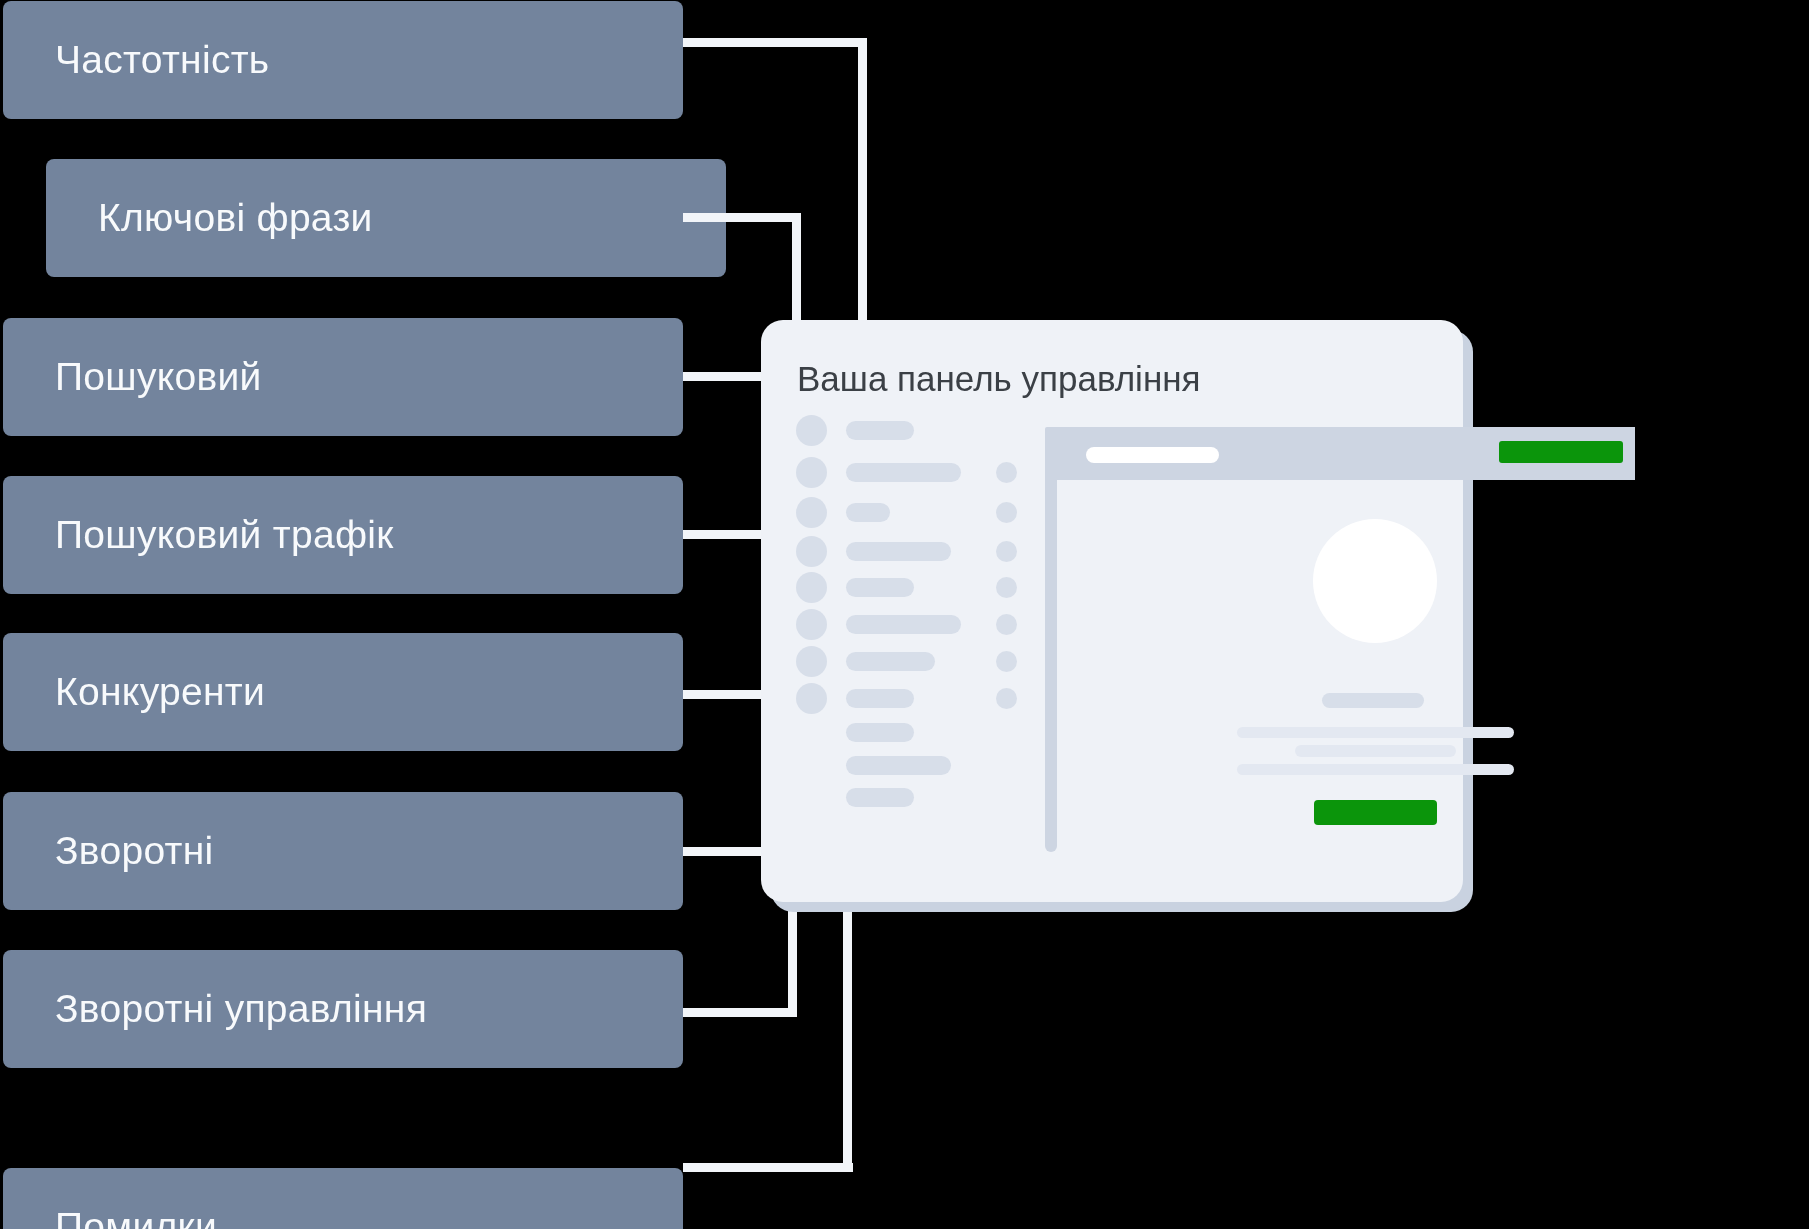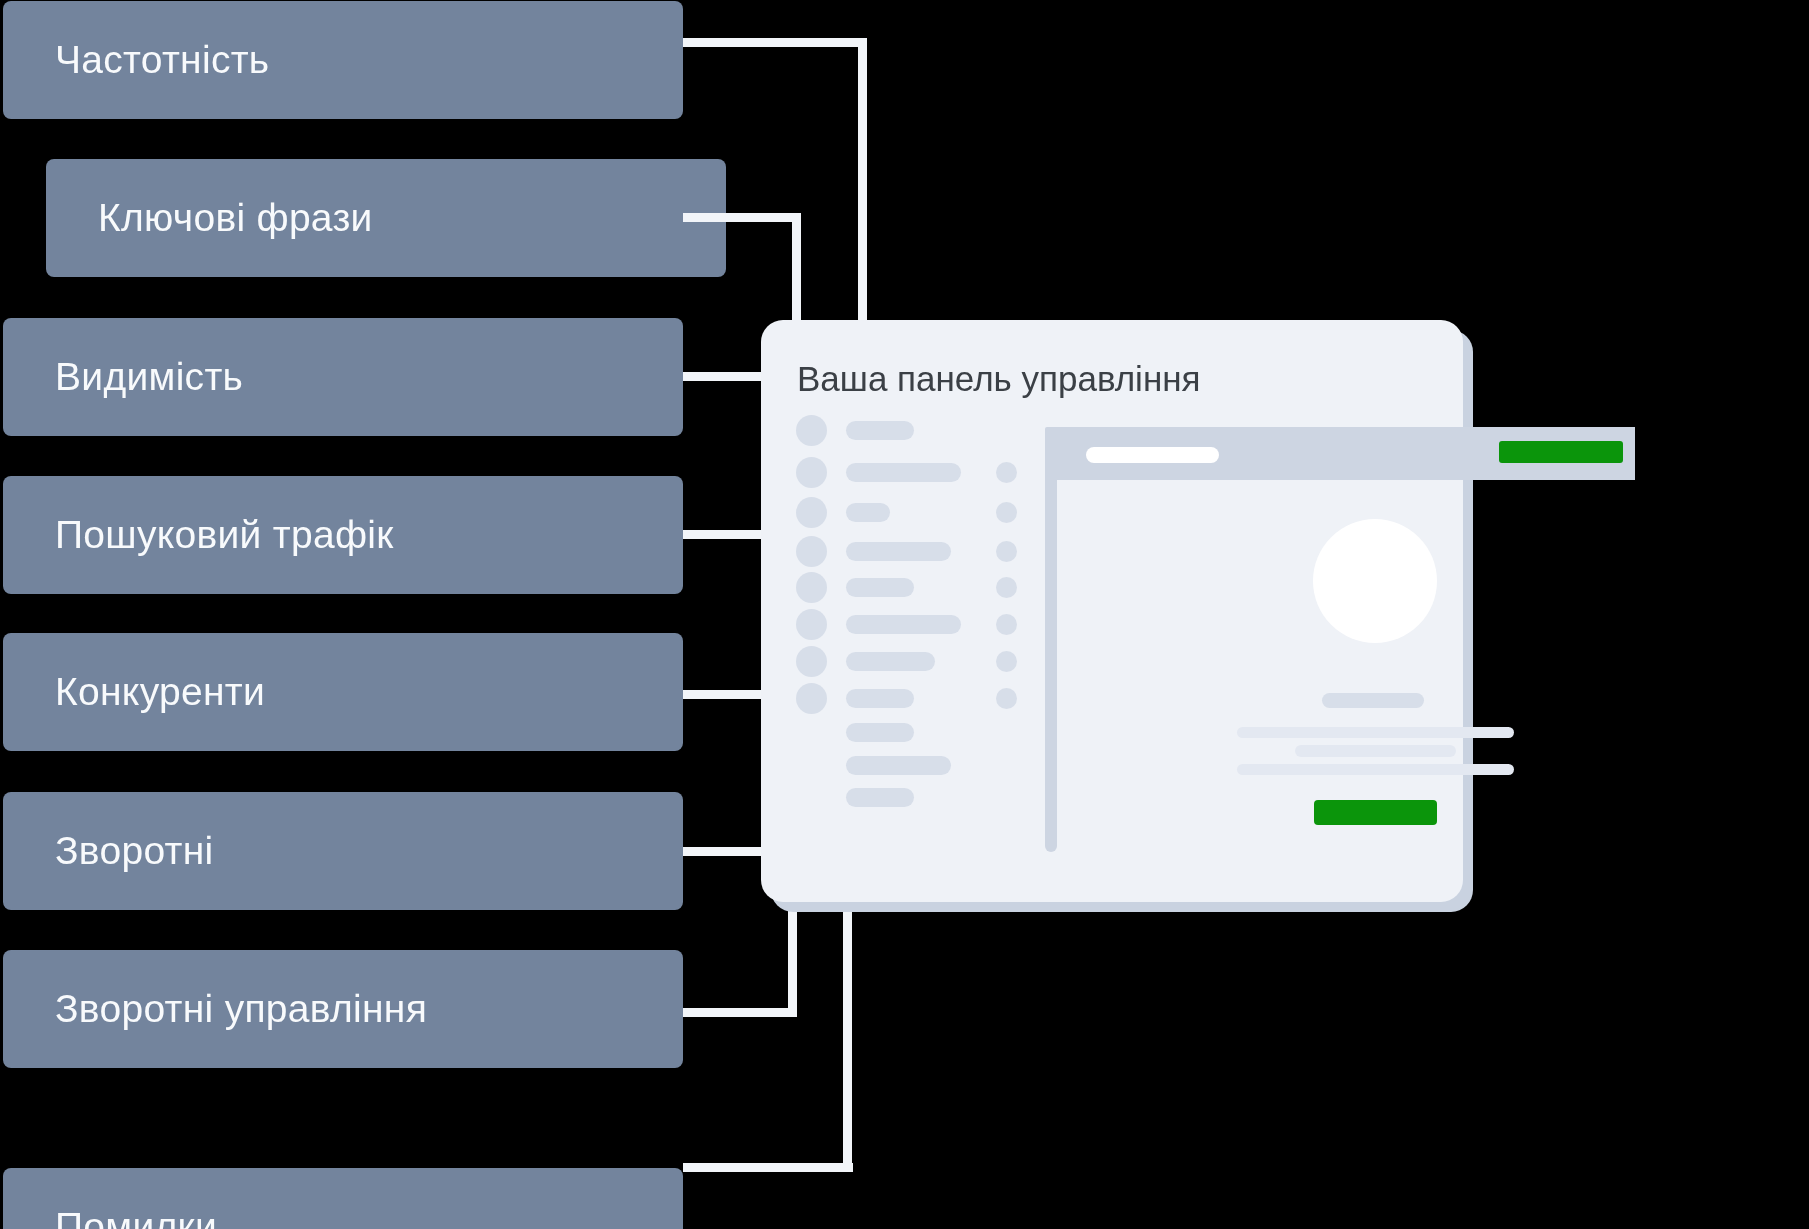--- a/index.html
+++ b/index.html
@@ -39,21 +39,21 @@
 <div id="canvas">
 
   <div id="feature-box-list">
       <div class="feature-box" style="top: 1px;">
         <span class="label">Частотність</span>
       </div>
       <div class="feature-box" style="top: 159px; margin-left: 43px;">
         <span class="label">Ключові фрази</span>
       </div>
       <div class="feature-box" style="top: 318px;">
-        <span class="label">Видимість</span>
+        <span class="label">Пошуковий</span>
       </div>
       <div class="feature-box" style="top: 476px;">
         <span class="label">Пошуковий трафік</span>
       </div>
       <div class="feature-box" style="top: 633px;">
         <span class="label">Конкуренти</span>
       </div>
       <div class="feature-box" style="top: 792px;">
         <span class="label">Зворотні</span>
       </div>

